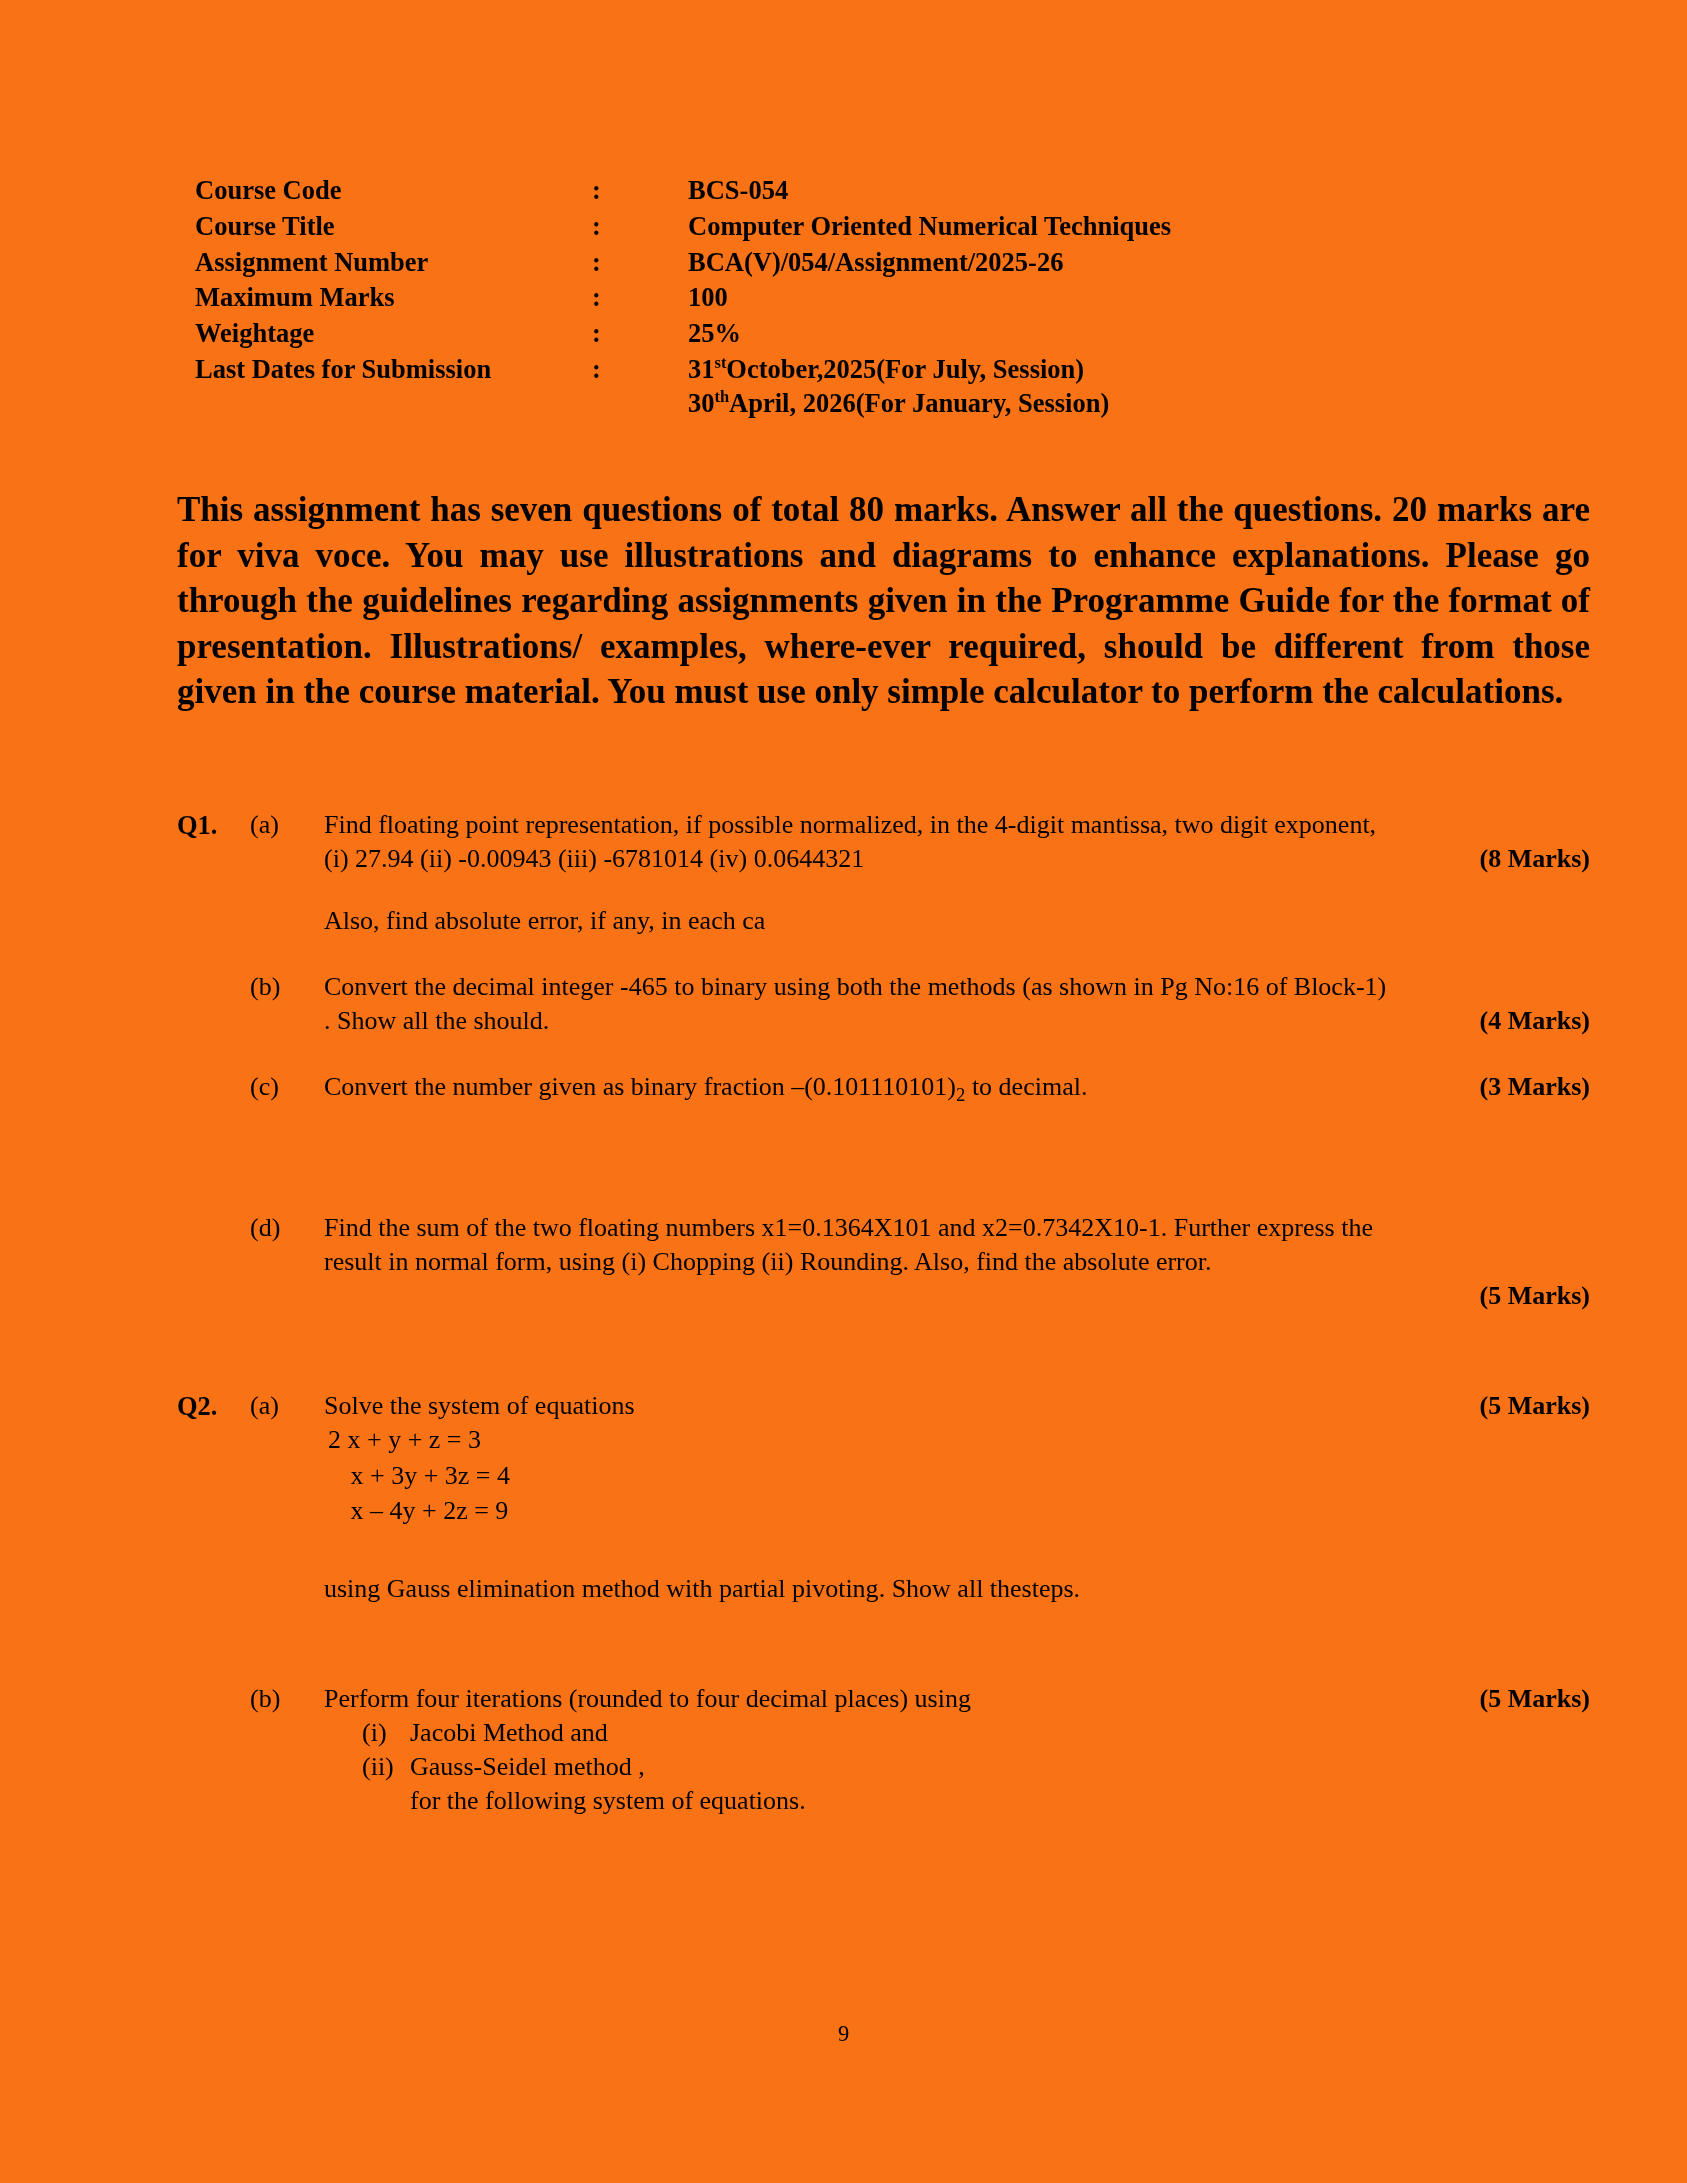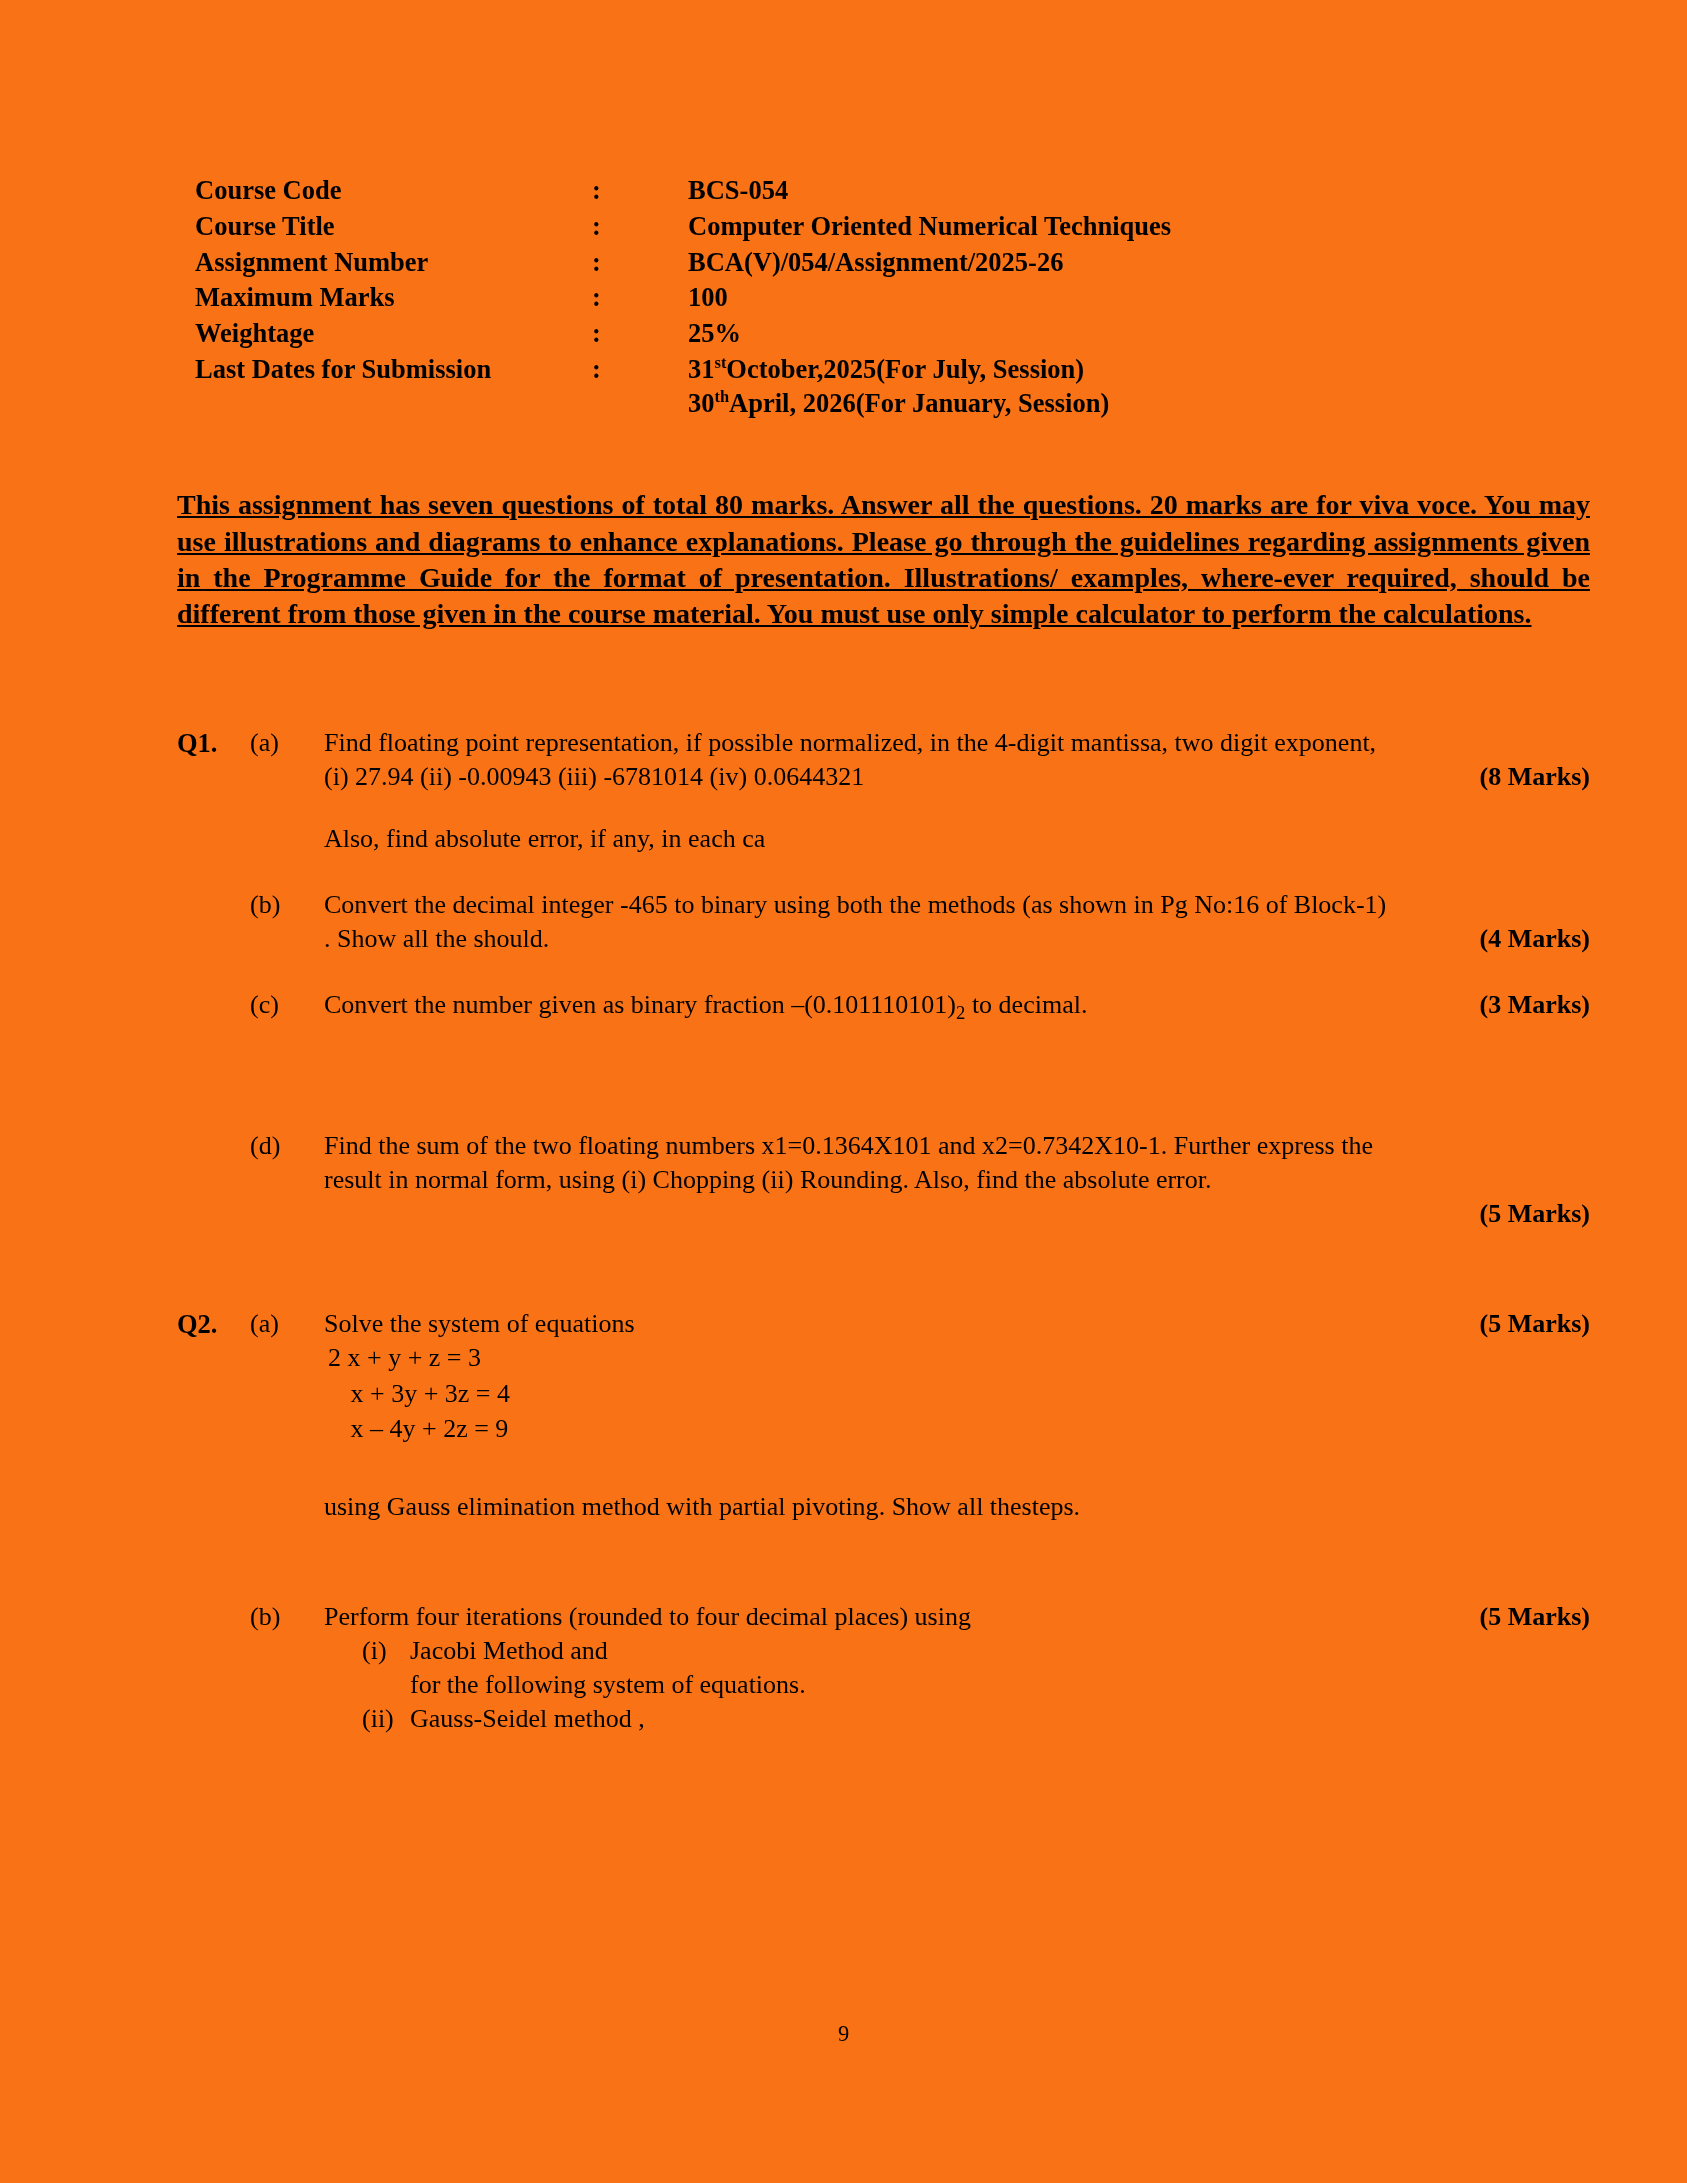--- a/index.html
+++ b/index.html
@@ -46,26 +46,25 @@
   sup {
     font-size: 0.62em;
     vertical-align: super;
     line-height: 0;
   }
 
   
   .intro {
     margin-top: 61px;
     font-weight: bold;
-    font-size: 28px;
+    font-size: 35px;
     line-height: 1.30;
     text-align: justify;
     text-justify: inter-word;
     width: 1413px;
-    text-decoration: underline;
   }
 
   
   .qsec { font-size: 26px; line-height: 1.30; }
 
   .qrow {
     display: flex;
     align-items: flex-start;
     margin-top: 32px;
   }
@@ -257,27 +256,27 @@
           <div>
             <span class="marks-right">(5 Marks)</span>
             <span>Perform four iterations (rounded to four decimal places) using</span>
           </div>
           <div class="subitems">
             <div class="subitem">
               <span class="sn">(i)</span>
               <span>Jacobi Method and</span>
             </div>
             <div class="subitem">
+              <span class="sn">(ii)</span>
+              <span>Gauss-Seidel method ,</span>
+            </div>
+            <div class="subitem">
               <span class="sn"></span>
               <span>for the following system of equations.</span>
             </div>
-            <div class="subitem">
-              <span class="sn">(ii)</span>
-              <span>Gauss-Seidel method ,</span>
-            </div>
           </div>
         </div>
       </div>
 
     </div>
 
   </div>
 
   <div class="pagenum">9</div>
 </div>

